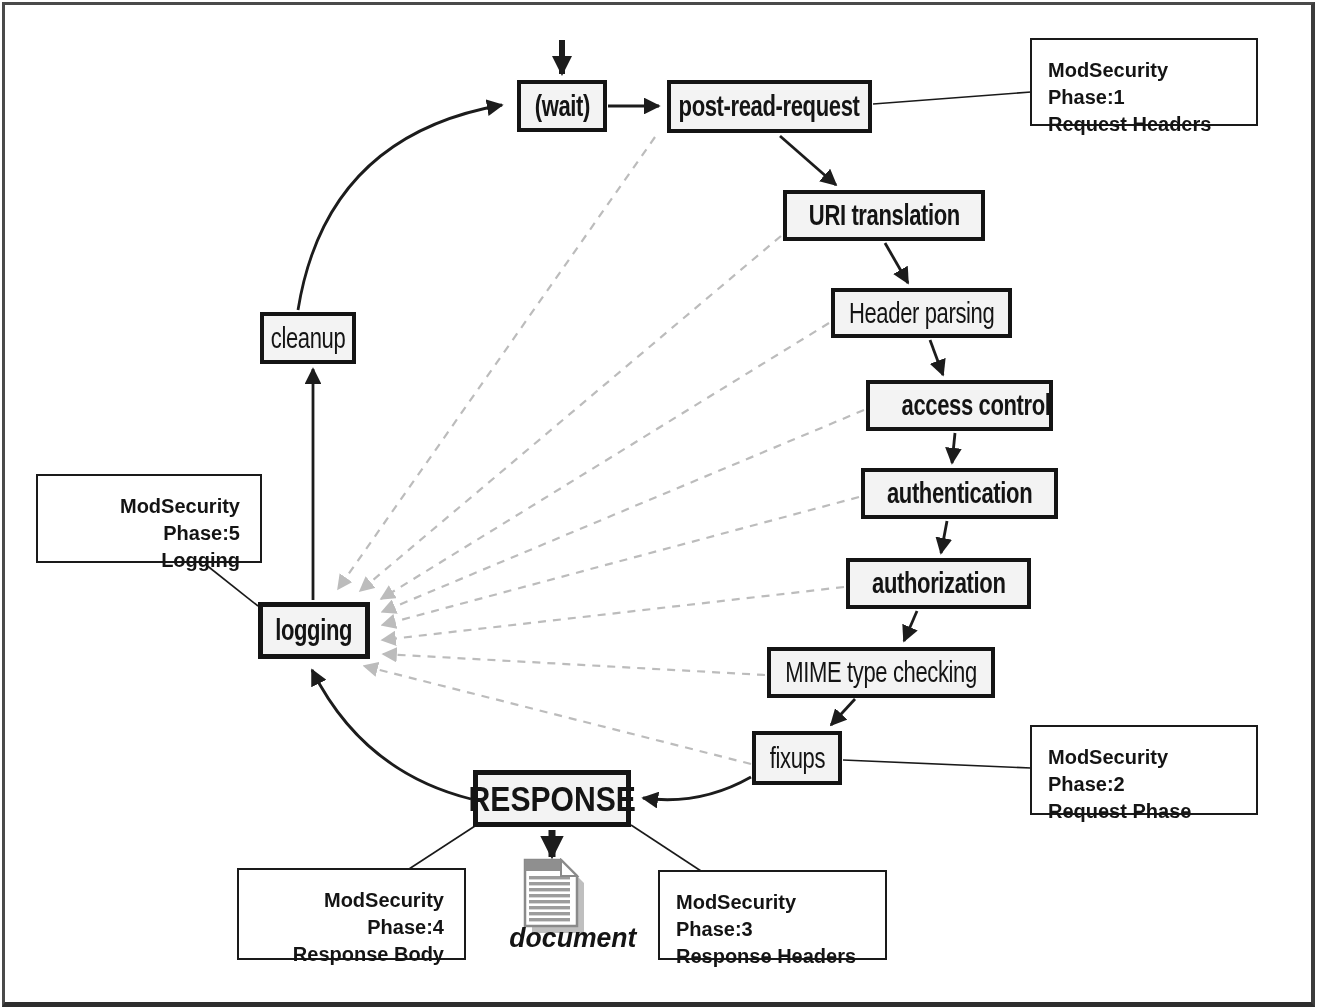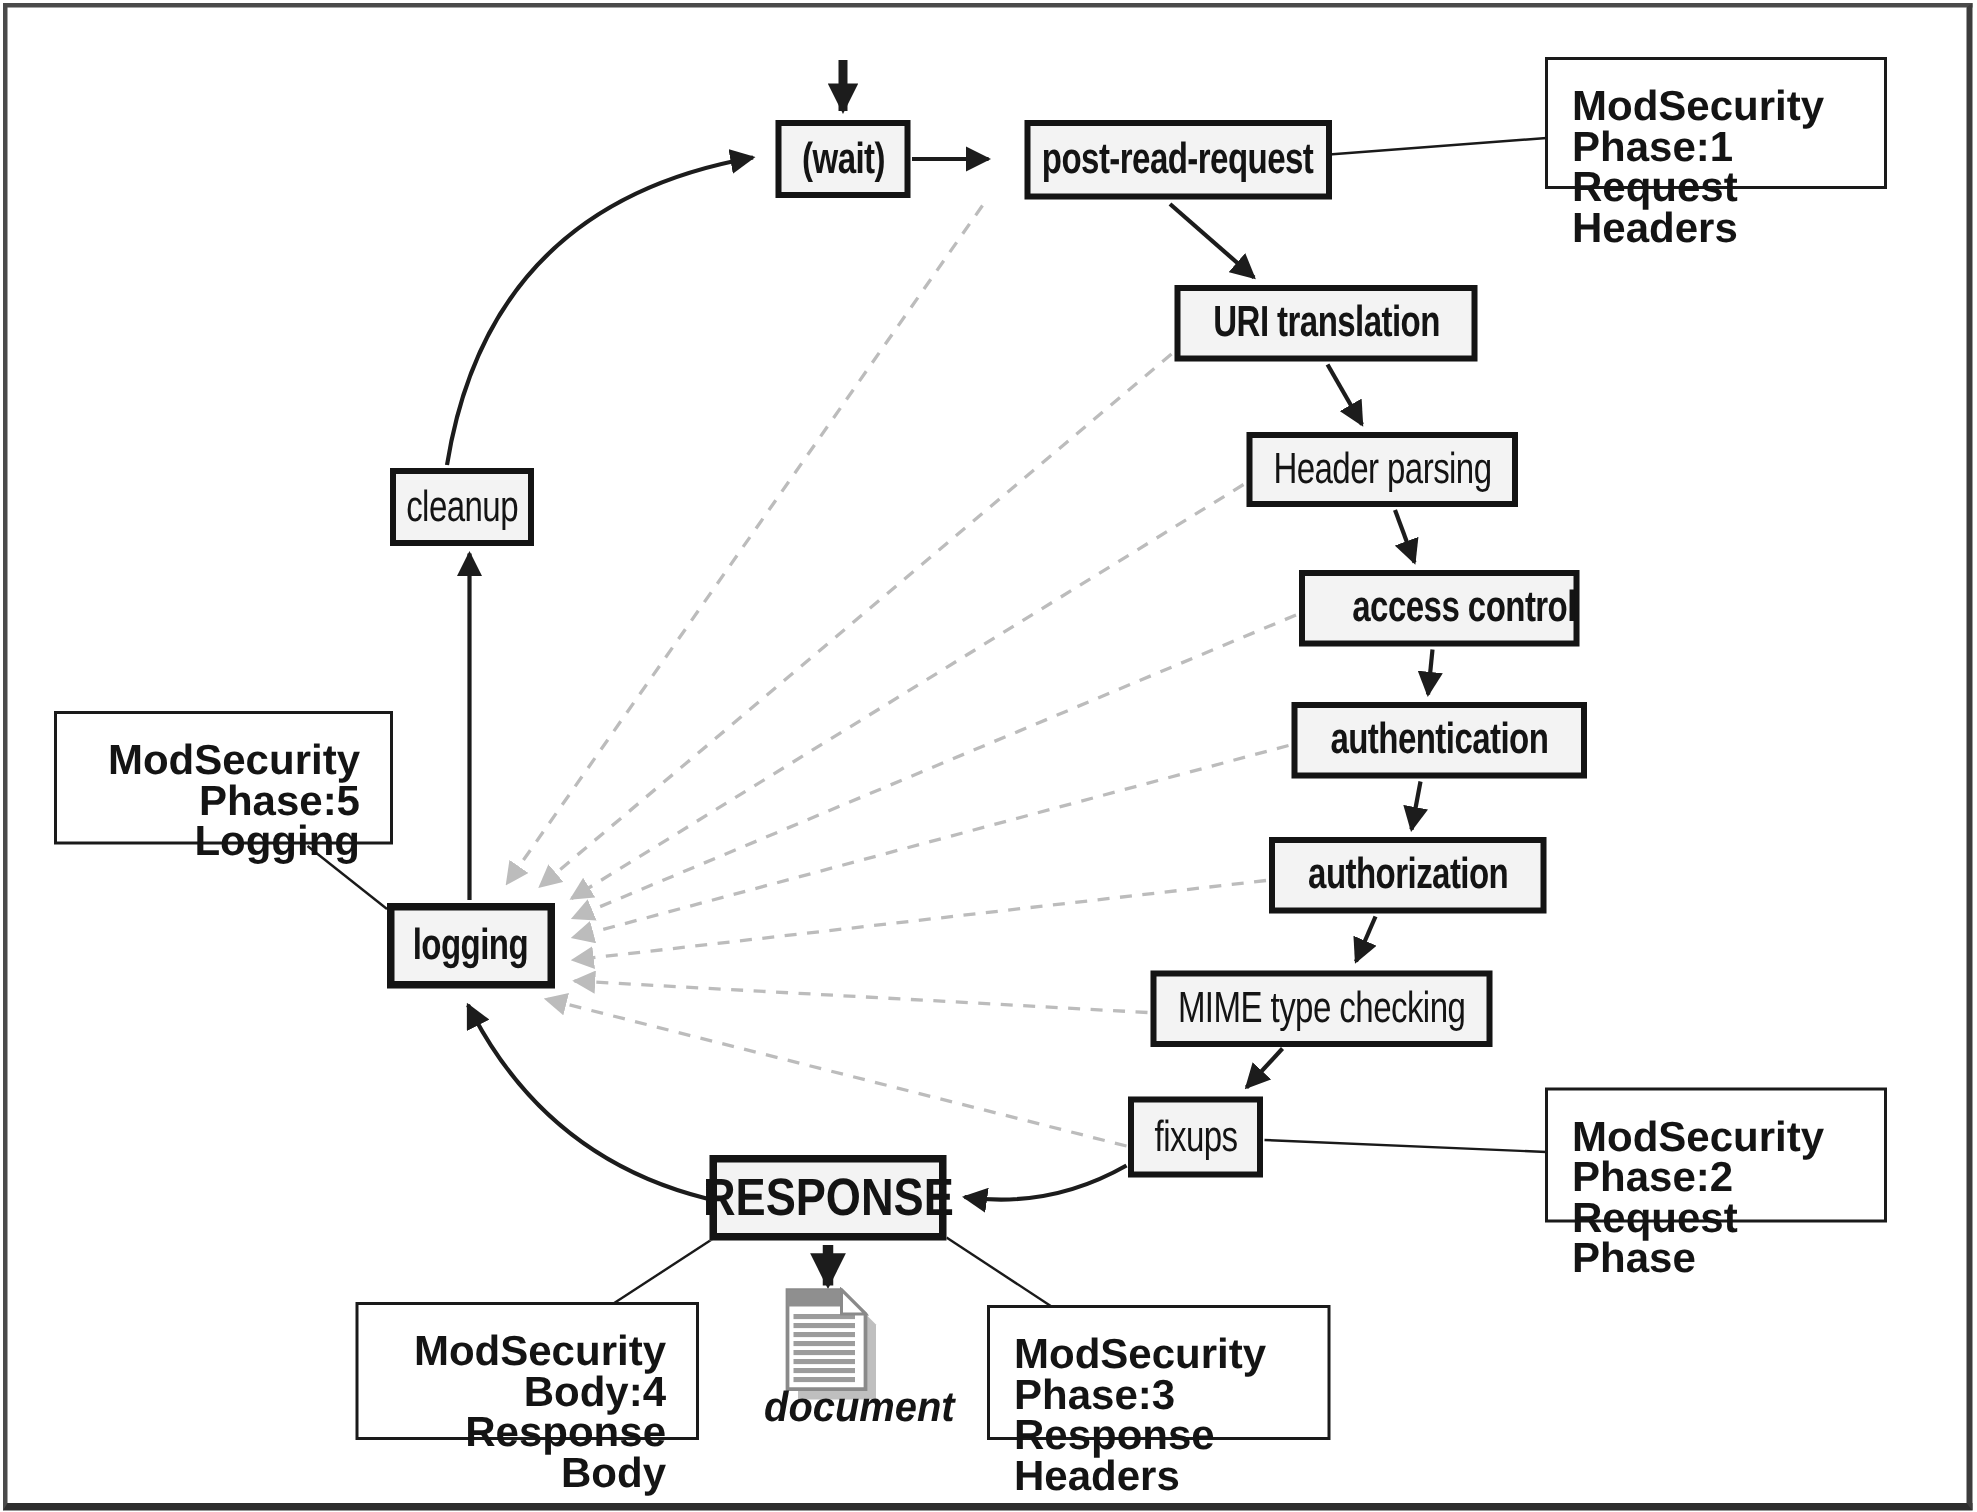--- a/index.html
+++ b/index.html
@@ -10,21 +10,21 @@
          background:#fff;}
   svg.layer{position:absolute;left:0;top:0;}
   .node{position:absolute;background:#f3f3f3;border:4px solid #141414;
         display:flex;align-items:center;justify-content:center;box-sizing:border-box;
         font-weight:700;font-size:29px;white-space:nowrap;}
   .node>span{display:inline-block;transform:scaleX(0.76);letter-spacing:-0.5px;}
   .node.light{font-weight:400;}
   .node.big{border-width:5px;font-size:35px;}
   .node.big>span{transform:scaleX(0.86);letter-spacing:0;}
   .note{position:absolute;background:#fff;border:2px solid #1a1a1a;box-sizing:border-box;
-        font-weight:700;font-size:28px;line-height:27px;padding:17px 14px 0 16px;}
+        font-weight:700;font-size:20px;line-height:27px;padding:17px 14px 0 16px;}
   .note.right{text-align:right;padding-right:20px;}
   .doc-label{position:absolute;font-style:italic;font-weight:700;font-size:28px;
              transform:scaleX(0.95);white-space:nowrap;}
 </style>
 </head>
 <body>
 
 <div class="frame"></div>
 
 <svg class="layer" width="1318" height="1008">
@@ -76,21 +76,21 @@
 
   <g stroke="#1c1c1c" fill="none">
     <line x1="562" y1="40" x2="562" y2="74" stroke-width="6" marker-end="url(#ahBig)"></line>
     <line x1="552" y1="830" x2="552" y2="857" stroke-width="7" marker-end="url(#ahBig)"></line>
   </g>
 </svg>
 
 <div class="node" style="left:517px;top:80px;width:90px;height:52px;">
   <span>(wait)</span>
   </div>
-<div class="node" style="left:667px;top:80px;width:205px;height:53px;margin-left:16px;">
+<div class="node" style="left:667px;top:80px;width:205px;height:53px;">
   <span>post-read-request</span>
   </div>
 <div class="node" style="left:783px;top:190px;width:202px;height:51px;">
   <span>URI translation</span>
   </div>
 <div class="node light" style="left:831px;top:288px;width:181px;height:50px;">
   <span>Header parsing</span>
   </div>
 <div class="node" style="left:866px;top:380px;width:187px;height:51px;padding-left:34px;">
   <span>access control</span>
@@ -123,21 +123,21 @@
 </div>
 <div class="note" style="left:1030px;top:725px;width:228px;height:90px;">
   <div>ModSecurity Phase:2</div>
   <div>Request Phase</div>
 </div>
 <div class="note" style="left:658px;top:870px;width:229px;height:90px;">
   <div>ModSecurity Phase:3</div>
   <div>Response Headers</div>
 </div>
 <div class="note right" style="left:237px;top:868px;width:229px;height:92px;">
-  <div>ModSecurity Body:4</div>
+  <div>ModSecurity Phase:4</div>
   <div>Response Body</div>
 </div>
 <div class="note right" style="left:36px;top:474px;width:226px;height:89px;">
   <div>ModSecurity Phase:5</div>
   <div>Logging</div>
 </div>
 
 <svg class="layer" style="left:521px;top:858px;" width="72" height="78" viewBox="0 0 72 78">
   <path d="M11,9 H47 L63,25 V75 H11 Z" fill="#bfbfbf"></path>
   <path d="M4,2 H40 L56,18 V68 H4 Z" fill="#ffffff" stroke="#8a8a8a" stroke-width="2.5"></path>

